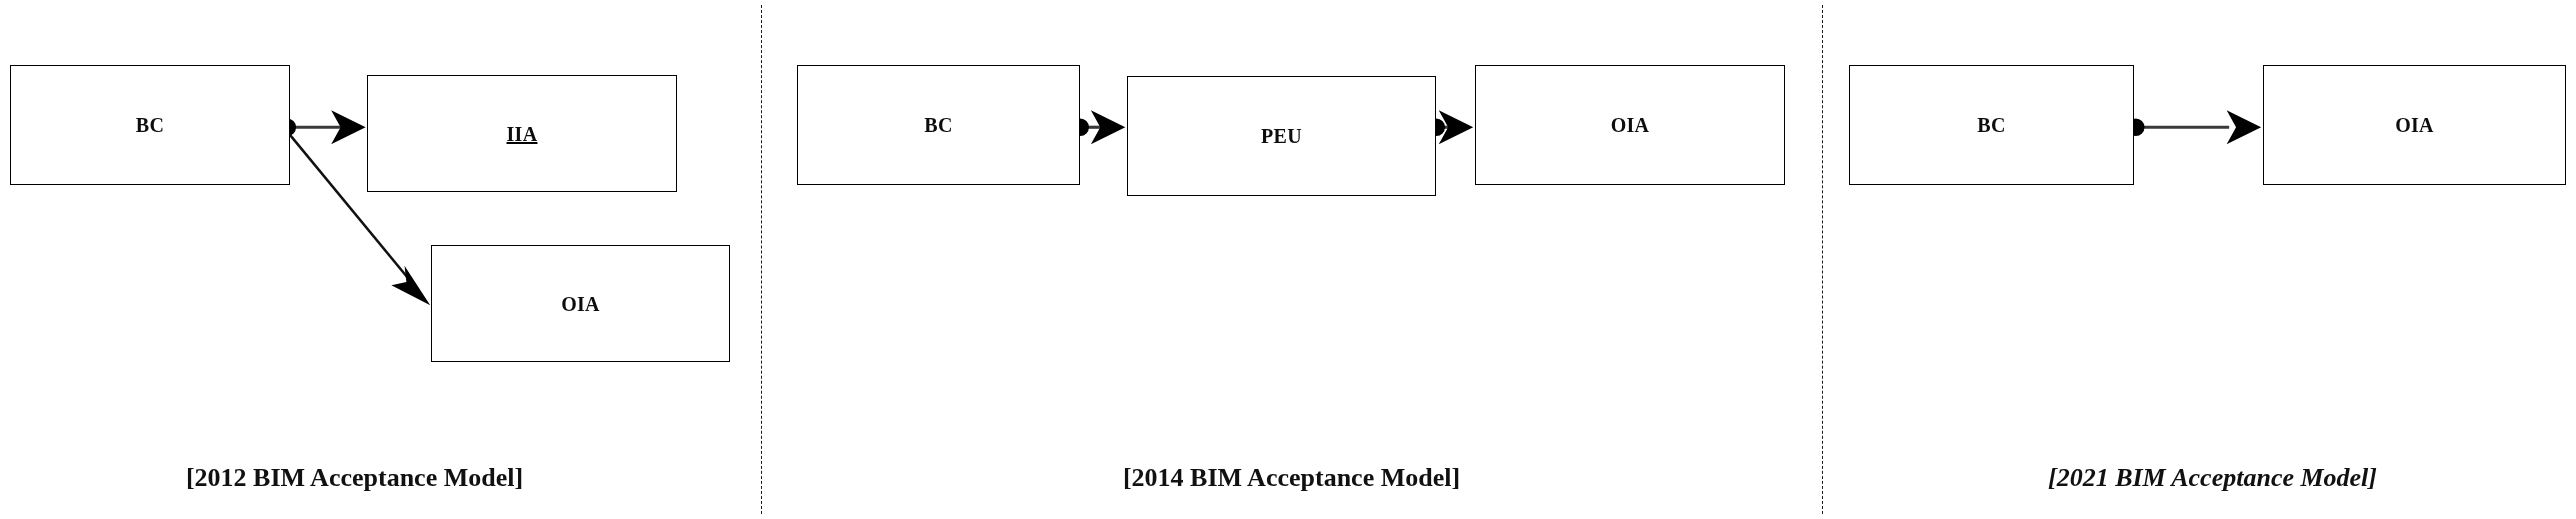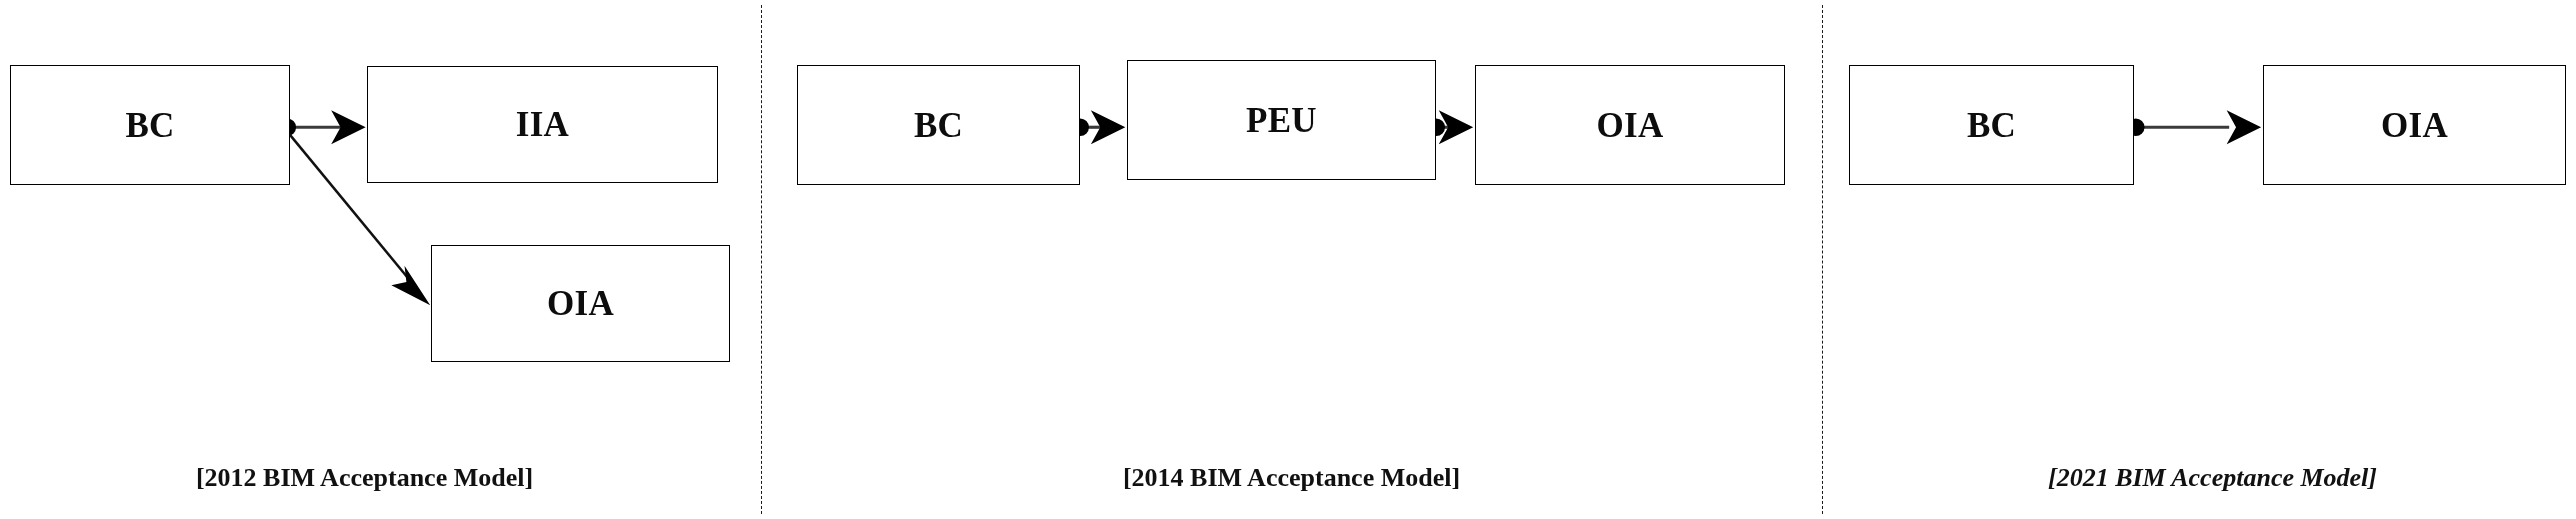--- a/index.html
+++ b/index.html
@@ -24,21 +24,21 @@
     box-sizing: border-box;
     border: 1.9px solid #000000;
     background: #ffffff;
     display: flex;
     align-items: center;
     justify-content: center;
   }
   .node-label {
     font-family: "Liberation Serif", "DejaVu Serif", serif;
     font-weight: bold;
-    font-size: 35px;
+    font-size: 20px;
     line-height: 1;
     color: #0d0d0d;
     letter-spacing: 0.3px;
     user-select: none;
   }
   
   .panel-caption {
     position: absolute;
     text-align: center;
     font-family: "Liberation Serif", "DejaVu Serif", serif;
@@ -115,37 +115,37 @@
       <line class="edge-line" x1="3407" y1="203" x2="3556" y2="203"></line>
       <circle class="edge-dot" cx="3407" cy="203" r="14"></circle>
       <path class="edge-head" d="M 3607 203 L 3552 176 L 3567 203 L 3552 230 Z"></path>
     </g>
   </svg>
 
   <div class="node-box" style="left:10px; top:65px; width:280px; height:120px;">
     <span class="node-label">BC</span>
   </div>
 
-  <div class="node-box" style="left:367px; top:66px; width:351px; height:117px;">
+  <div class="node-box" style="left:367px; top:75px; width:310px; height:117px;text-decoration:underline;">
     <span class="node-label">IIA</span>
   </div>
 
   <div class="node-box" style="left:431px; top:245px; width:299px; height:117px;">
     <span class="node-label">OIA</span>
   </div>
 
-  <div class="panel-caption" style="left:48px; top:465px; width:633px;">[2012 BIM Acceptance Model]</div>
+  <div class="panel-caption" style="left:38px; top:465px; width:633px;">[2012 BIM Acceptance Model]</div>
 
   <div class="divider" style="left:761px; top:5px; height:509px;"></div>
 
   <div class="node-box" style="left:797px; top:65px; width:283px; height:120px;">
     <span class="node-label">BC</span>
   </div>
 
-  <div class="node-box" style="left:1127px; top:60px; width:309px; height:120px;">
+  <div class="node-box" style="left:1127px; top:76px; width:309px; height:120px;">
     <span class="node-label">PEU</span>
   </div>
 
   <div class="node-box" style="left:1475px; top:65px; width:310px; height:120px;">
     <span class="node-label">OIA</span>
   </div>
 
   <div class="panel-caption" style="left:975px; top:465px; width:633px;">[2014 BIM Acceptance Model]</div>
 
   <div class="divider" style="left:1822px; top:5px; height:509px;"></div>

